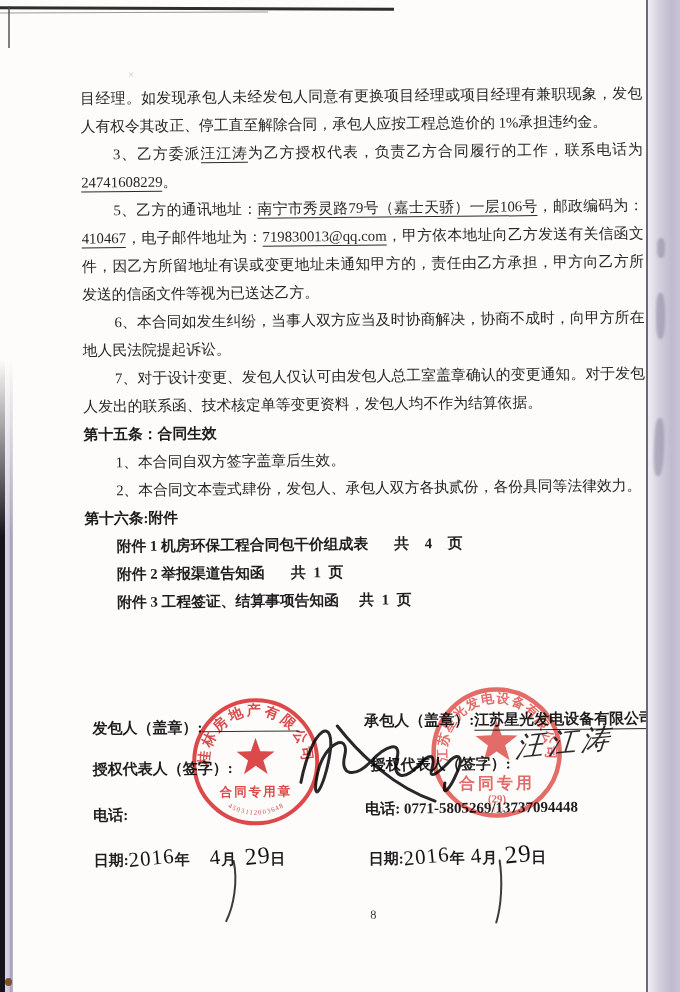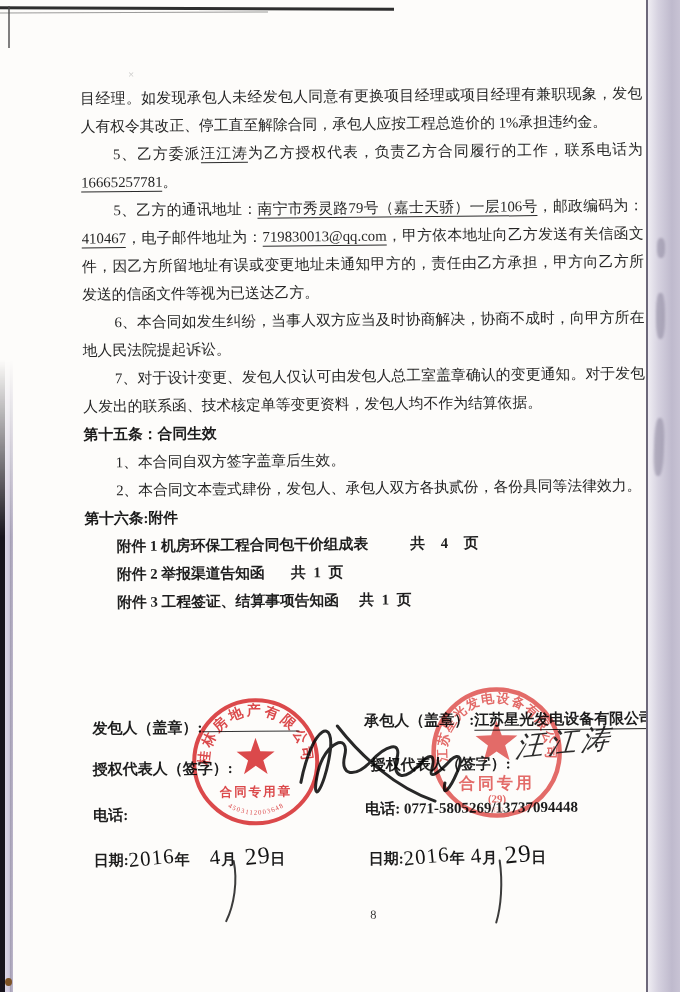--- a/index.html
+++ b/index.html
@@ -16,21 +16,21 @@
     position:absolute;left:84px;top:82px;width:562px;
     font-size:14.8px;line-height:28px;text-align:justify;text-justify:inter-character;
     color:#262626;
   }
   .bodytext p{margin:0;text-indent:32px;}
   .bodytext p.noind{text-indent:0;}
   .bodytext .hd{font-weight:700;color:#1b1b1b;}
   .u{border-bottom:1.3px solid #2a2a2a;padding-bottom:1px;}
   .att{padding-left:32px;font-weight:700;color:#1e1e1e;}
   .att .pages{display:inline-block;}
-  .att.a1 .pages{margin-left:42px;letter-spacing:6px;}
+  .att.a1 .pages{margin-left:26px;letter-spacing:6px;}
   .att.a2 .pages{margin-left:26px;letter-spacing:2px;}
   .att.a3 .pages{margin-left:20px;letter-spacing:2px;}
   
   .sigrow{position:absolute;font-size:15px;font-weight:600;color:#1d1d1d;white-space:nowrap;}
   .sigline{display:inline-block;width:97px;border-bottom:1.4px solid #333;height:14px;vertical-align:baseline;}
   .co-underline{border-bottom:1.4px solid #222;padding-bottom:2px;font-weight:600;}
   .hand{display:inline-block;font-size:21px;font-weight:500;color:#141414;transform:rotate(-5deg);letter-spacing:1px;line-height:1;}
   .hand-sign{
     position:absolute;left:513px;top:726px;font-size:28px;color:#161616;
     transform:rotate(-5deg) skewX(-10deg);font-style:italic;letter-spacing:5px;white-space:nowrap;opacity:.9;
@@ -66,21 +66,21 @@
 </style>
 </head>
 <body>
 
 <div class="page">
 
   <div class="content">
 
     <div class="bodytext">
       <p class="noind">目经理。如发现承包人未经发包人同意有更换项目经理或项目经理有兼职现象，发包人有权令其改正、停工直至解除合同，承包人应按工程总造价的 1%承担违约金。</p>
-      <p><span>5、乙方委派</span><span class="u">汪江涛</span><span>为乙方授权代表，负责乙方合同履行的工作，联系电话为</span><span class="u">16665257781</span><span>。</span></p>
+      <p><span>3、乙方委派</span><span class="u">汪江涛</span><span>为乙方授权代表，负责乙方合同履行的工作，联系电话为</span><span class="u">24741608229</span><span>。</span></p>
       <p><span>5、乙方的通讯地址：</span><span class="u">南宁市秀灵路79号（嘉士天骄）一层106号</span><span>，邮政编码为：</span><span class="u">410467</span><span>，电子邮件地址为：</span><span class="u">719830013@qq.com</span><span>，甲方依本地址向乙方发送有关信函文件，因乙方所留地址有误或变更地址未通知甲方的，责任由乙方承担，甲方向乙方所发送的信函文件等视为已送达乙方。</span></p>
       <p>6、本合同如发生纠纷，当事人双方应当及时协商解决，协商不成时，向甲方所在地人民法院提起诉讼。</p>
       <p>7、对于设计变更、发包人仅认可由发包人总工室盖章确认的变更通知。对于发包人发出的联系函、技术核定单等变更资料，发包人均不作为结算依据。</p>
       <p class="noind hd">第十五条：合同生效</p>
       <p>1、本合同自双方签字盖章后生效。</p>
       <p>2、本合同文本壹式肆份，发包人、承包人双方各执贰份，各份具同等法律效力。</p>
       <p class="noind hd">第十六条:附件</p>
       <div class="att a1"><span>附件 1 机房环保工程合同包干价组成表</span><span class="pages">共 4 页</span></div>
       <div class="att a2"><span>附件 2 举报渠道告知函</span><span class="pages">共 1 页</span></div>
       <div class="att a3"><span>附件 3 工程签证、结算事项告知函</span><span class="pages">共 1 页</span></div>

